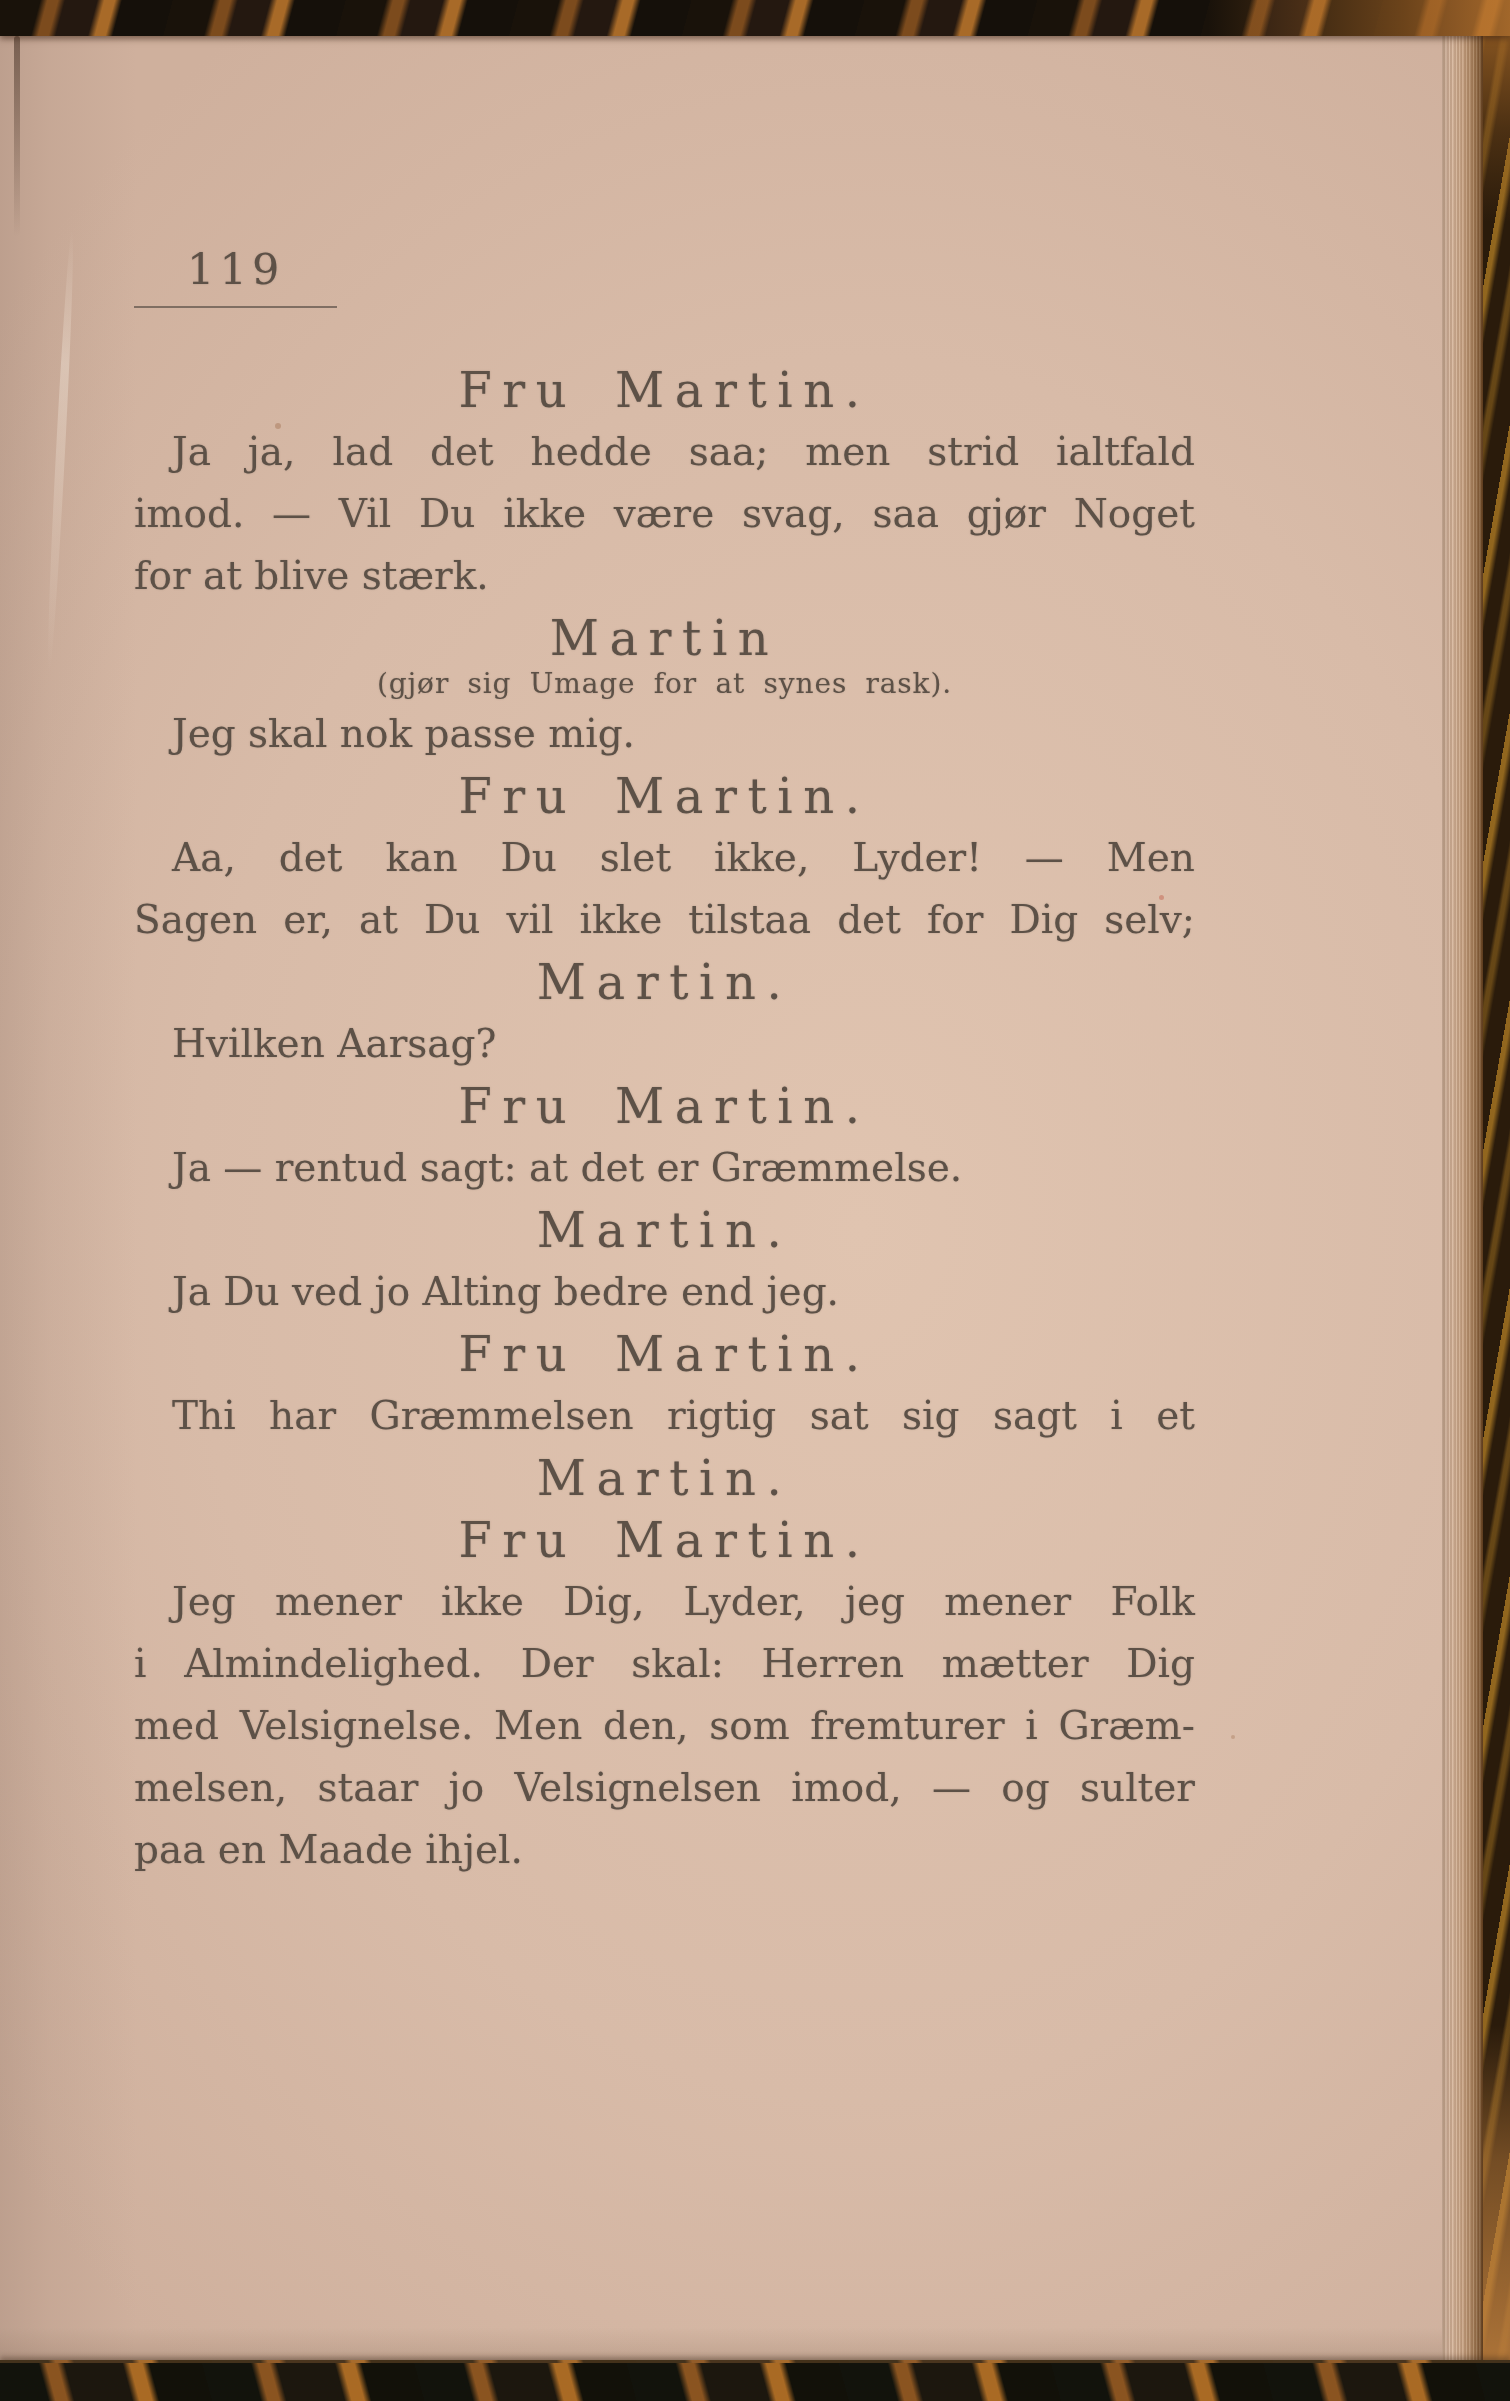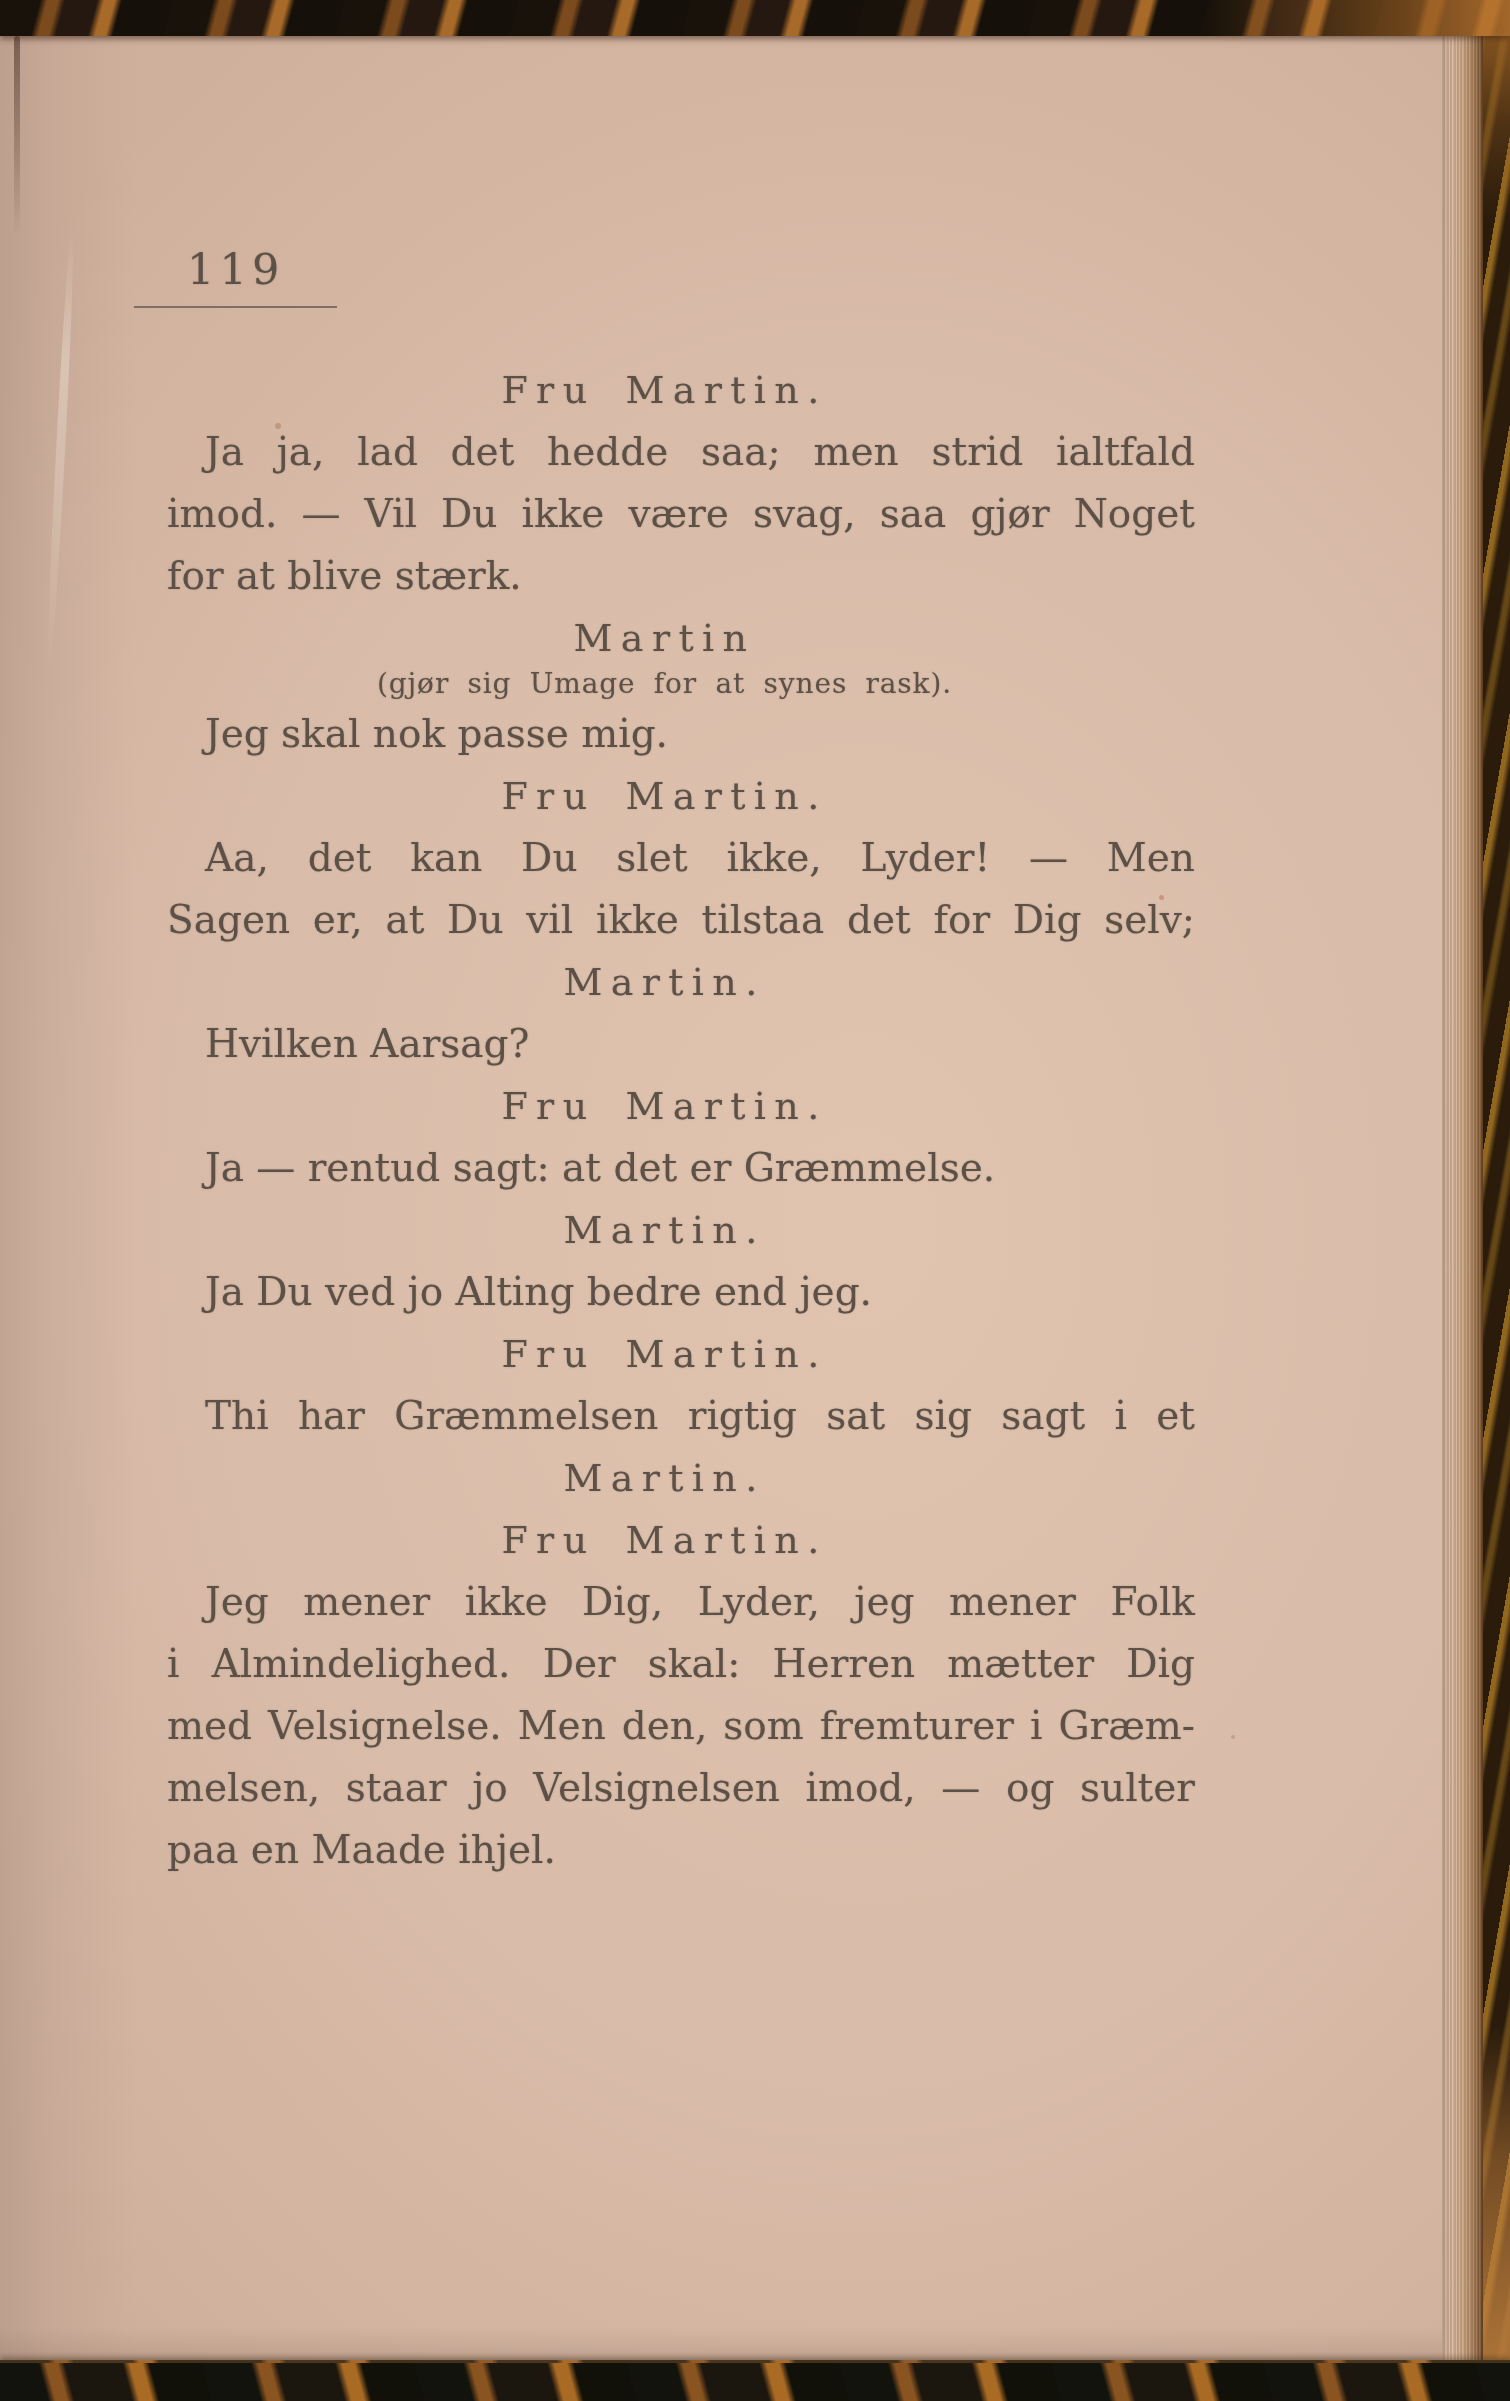--- a/index.html
+++ b/index.html
@@ -72,27 +72,27 @@
   }
   .page-number-wrap .num{
     display:inline-block;font-size:43px;line-height:44px;letter-spacing:5.1px;
     padding:0 53px 15.4px 53px;border-bottom:2.6px solid rgba(106,93,82,0.8);
   }
   .dialogue{
     position:absolute;left:134px;top:359px;width:1061px;font-size:39px;
   }
   .speaker-line{
     height:62px;line-height:62px;text-align:center;
-    font-size:38px;letter-spacing:0.22em;word-spacing:0.25em;white-space:nowrap;
+    font-size:48px;letter-spacing:0.22em;word-spacing:0.25em;white-space:nowrap;
   }
   .stage-line{
     height:34px;line-height:29px;text-align:center;
     font-size:28px;letter-spacing:0.9px;word-spacing:8.5px;white-space:nowrap;
   }
-  .body-line{height:62px;line-height:62px;text-align:left;margin-left:33px;}
+  .body-line{height:62px;line-height:62px;text-align:left;}
   .body-line.just{text-align:justify;text-align-last:justify;}
   .body-line.indent{padding-left:38px;}
 </style>
 </head>
 <body>
 
 <div class="scene">
 
   <div class="page">
     <div class="crease-left"></div>

